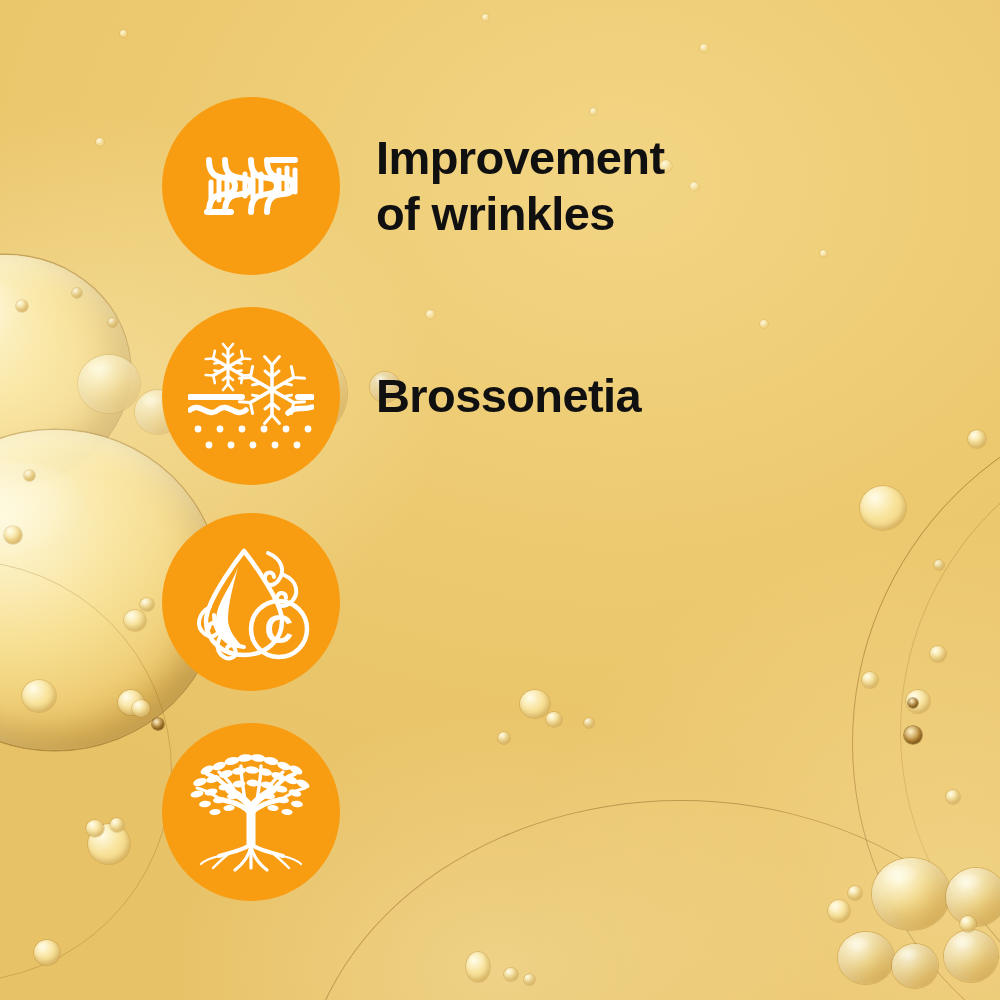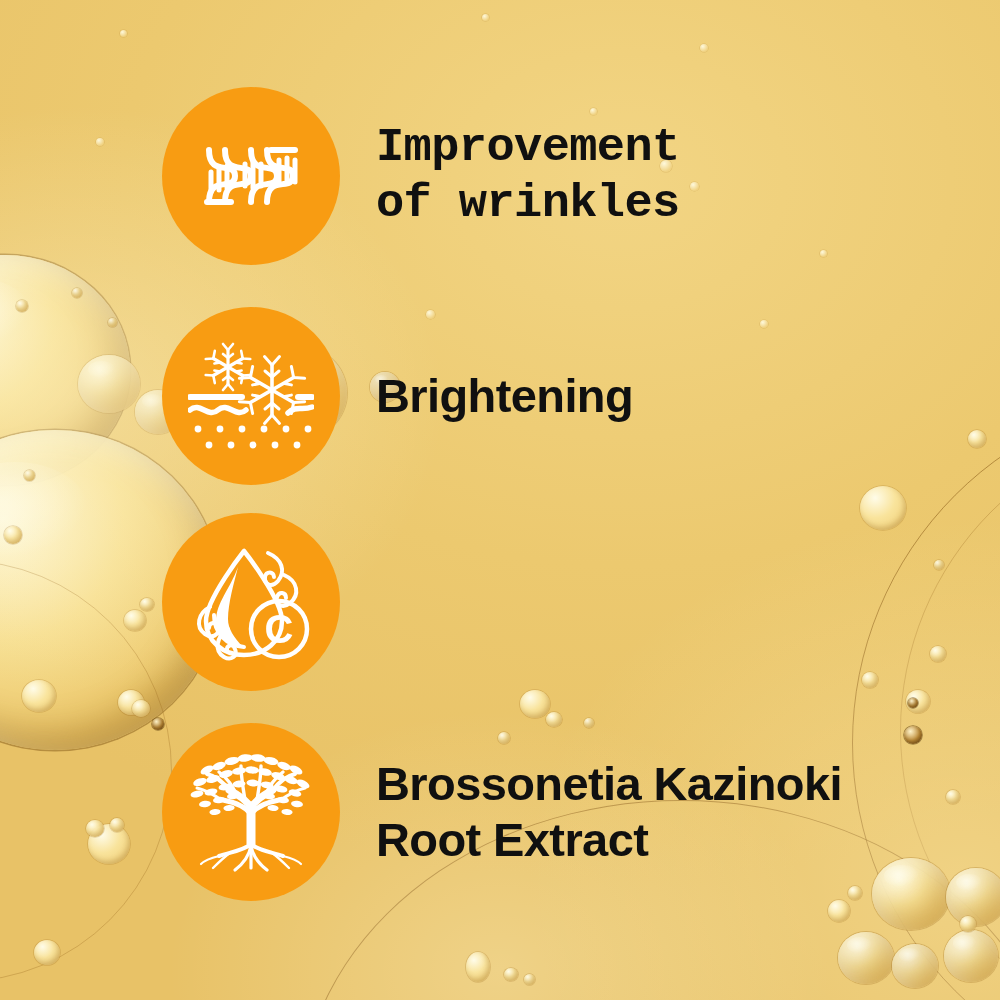--- a/index.html
+++ b/index.html
@@ -126,21 +126,21 @@
     color: #101010;
     font-size: 47px;
     font-weight: bold;
     line-height: 56px;
     letter-spacing: -0.6px;
     white-space: pre-line;
     text-rendering: optimizeLegibility;
   }
 
   
-  .row-1 { top: 87px; font-family: Liberation Mono, monospace; }
+  .row-1 { top: 97px; }
   .row-2 { top: 307px; }
   .row-3 { top: 513px; }
   .row-4 { top: 723px; }
 </style>
 </head>
 <body>
 
 <div id="poster">
 
   <div class="bg-layer">
@@ -295,21 +295,21 @@
                 <circle cx="120" cy="92" r="3.4"></circle>
               <circle cx="21" cy="108" r="3.4"></circle>
                 <circle cx="43" cy="108" r="3.4"></circle>
               <circle cx="65" cy="108" r="3.4"></circle>
                 <circle cx="87" cy="108" r="3.4"></circle>
               <circle cx="109" cy="108" r="3.4"></circle>
             </g>
           </svg>
         </span>
       </div>
-      <div class="feature-text">Brightening</div>
+      <div class="feature-text">Brossonetia</div>
     </div>
 
     <div class="feature-row row-3">
       <div class="icon-badge">
         <span>
           <svg width="130" height="130" viewBox="0 0 130 130" aria-hidden="true">
 
             <path d="M58 14 C58 14 20 62 20 84 C20 104 37 118 58 118 C79 118 96 104 96 84 C96 62 58 14 58 14 Z" fill="none" stroke="#ffffff" stroke-width="4.5" stroke-linejoin="round"></path>
 
             <path d="M52 30 C44 52 30 66 30 84 C30 98 41 108 56 109 C48 100 42 92 42 82 C42 66 48 46 52 30 Z" fill="#ffffff"></path>
@@ -402,18 +402,16 @@
               <ellipse cx="112" cy="56" rx="6" ry="3.2" transform="rotate(8 112 56)"></ellipse>
 
               <ellipse cx="30" cy="64" rx="5.6" ry="3" transform="rotate(-6 30 64)"></ellipse>
               <ellipse cx="44" cy="60" rx="5.6" ry="3" transform="rotate(-6 44 60)"></ellipse>
               <ellipse cx="88" cy="60" rx="5.6" ry="3" transform="rotate(6 88 60)"></ellipse>
               <ellipse cx="102" cy="64" rx="5.6" ry="3" transform="rotate(6 102 64)"></ellipse>
             </g>
           </svg>
         </span>
       </div>
-      <div class="feature-text">Brossonetia Kazinoki
-Root Extract</div>
     </div>
 
   </div>
 </div>
 
 </body></html>

